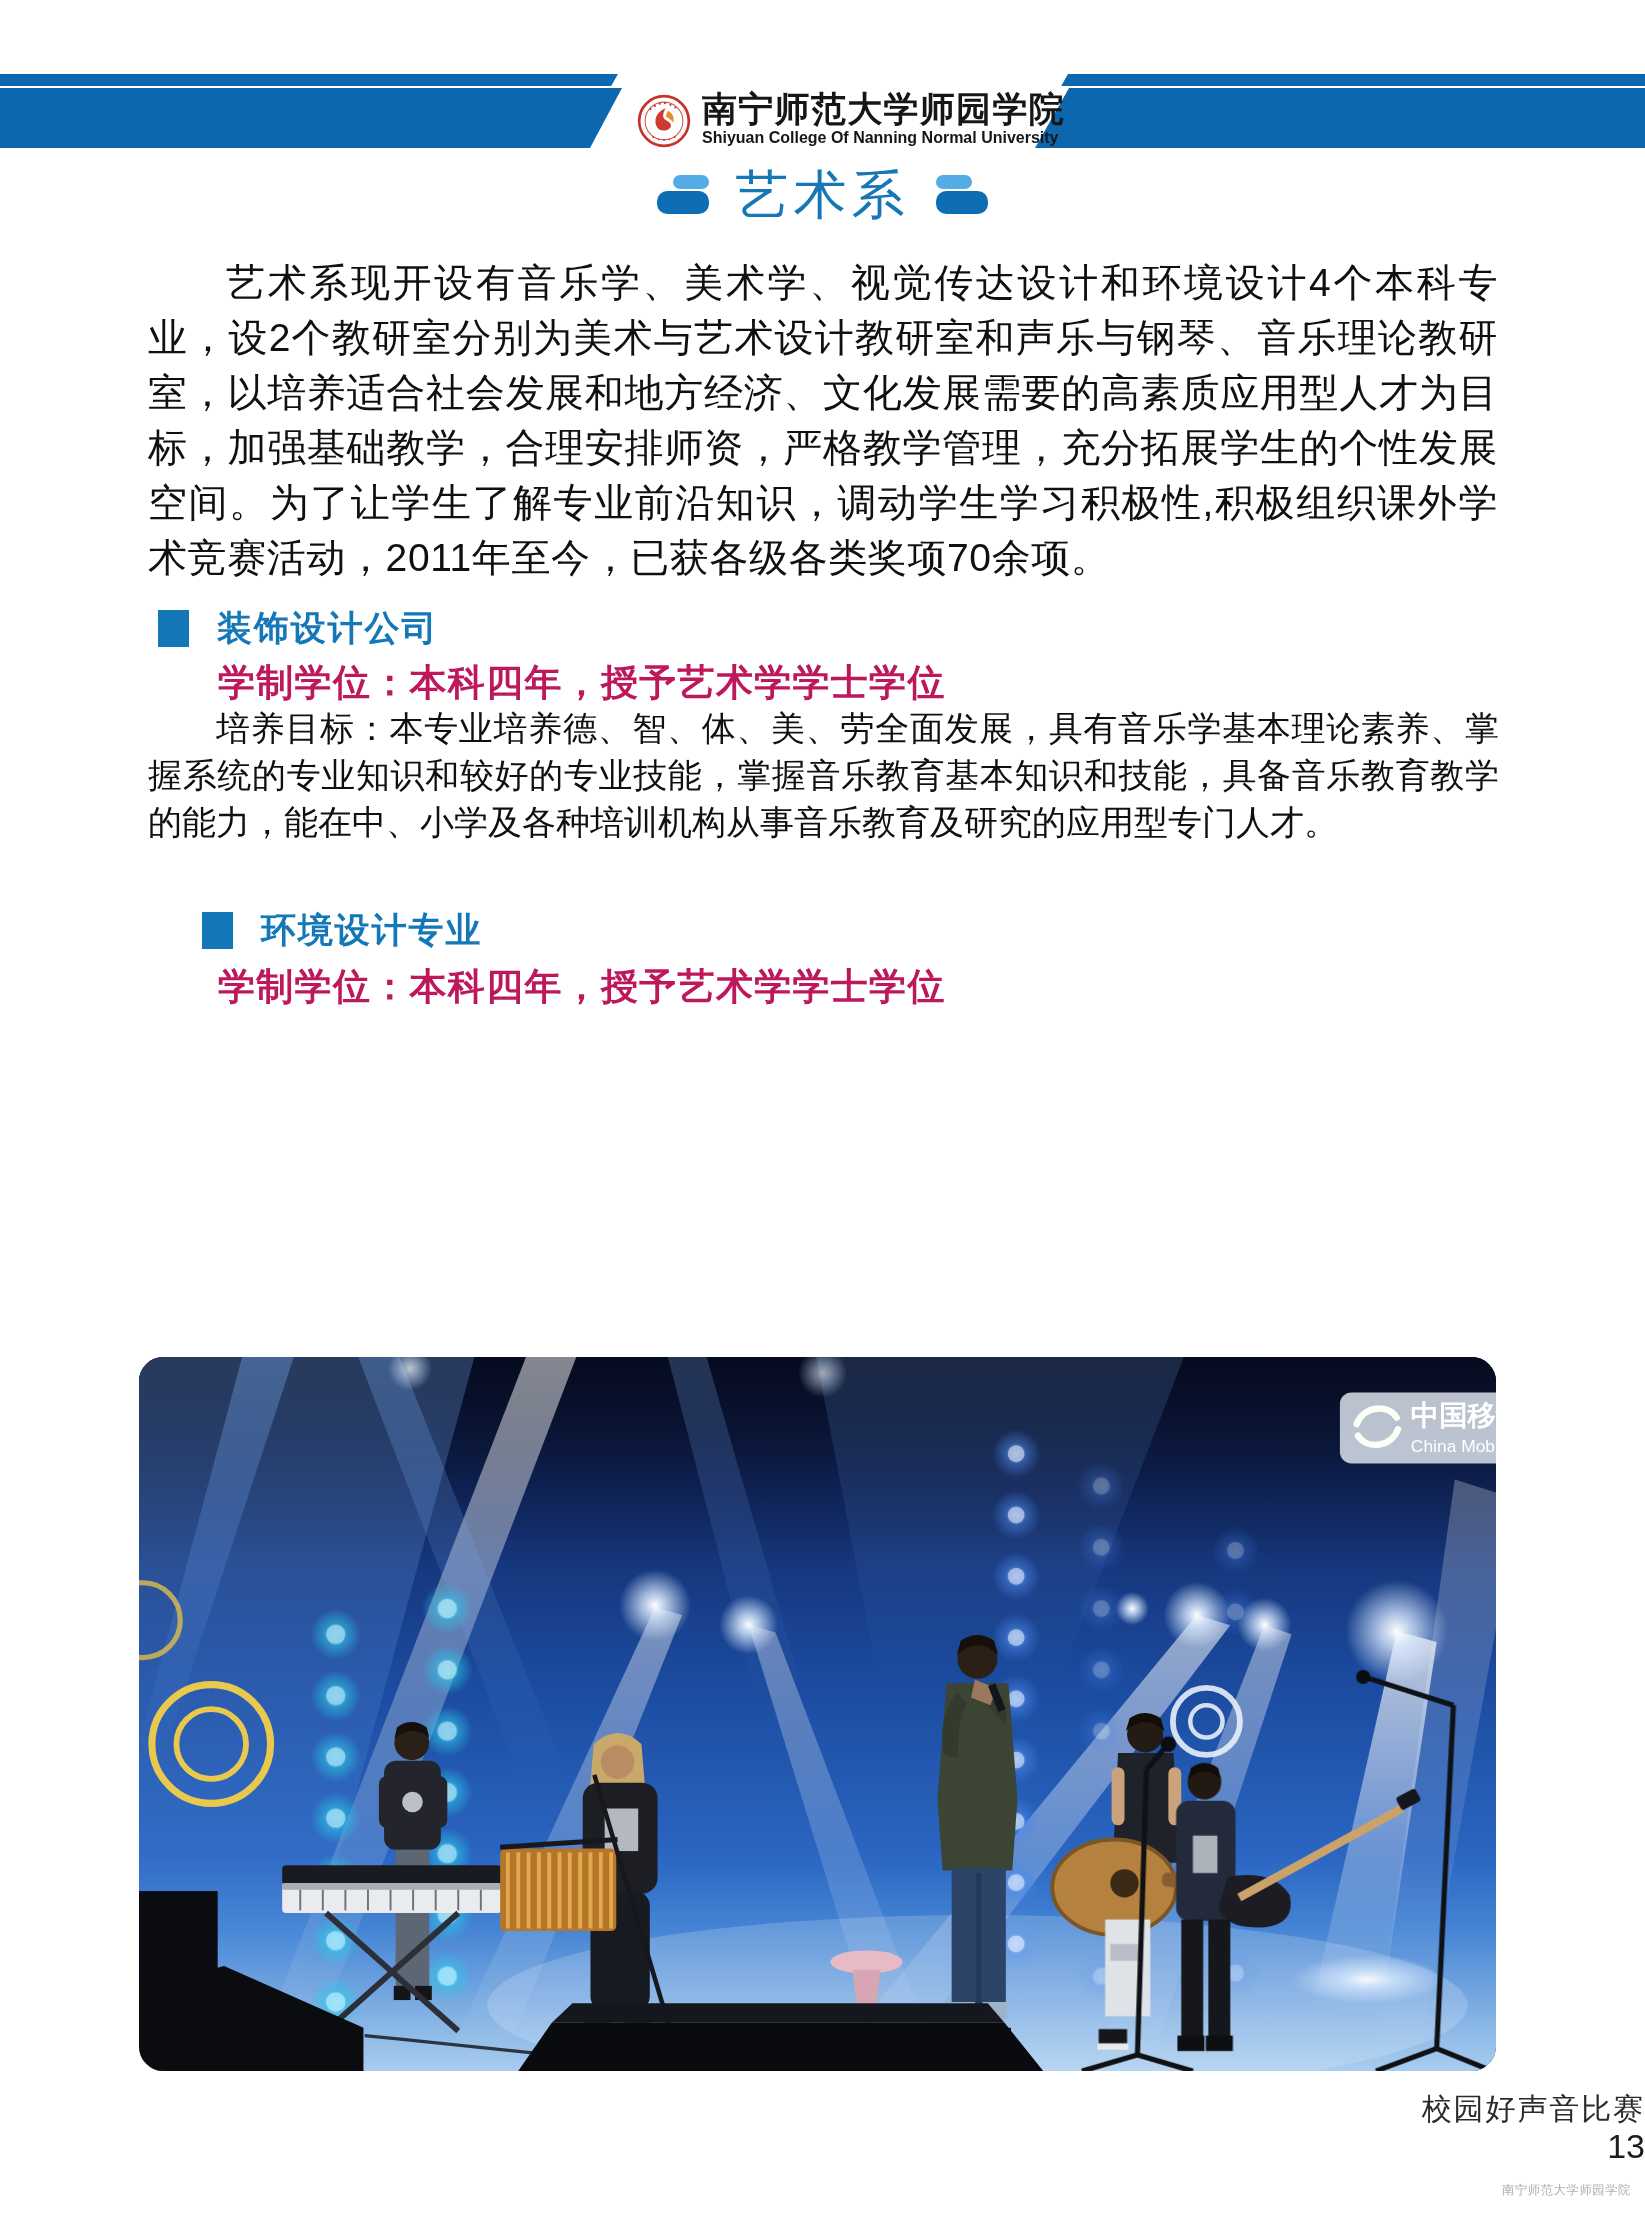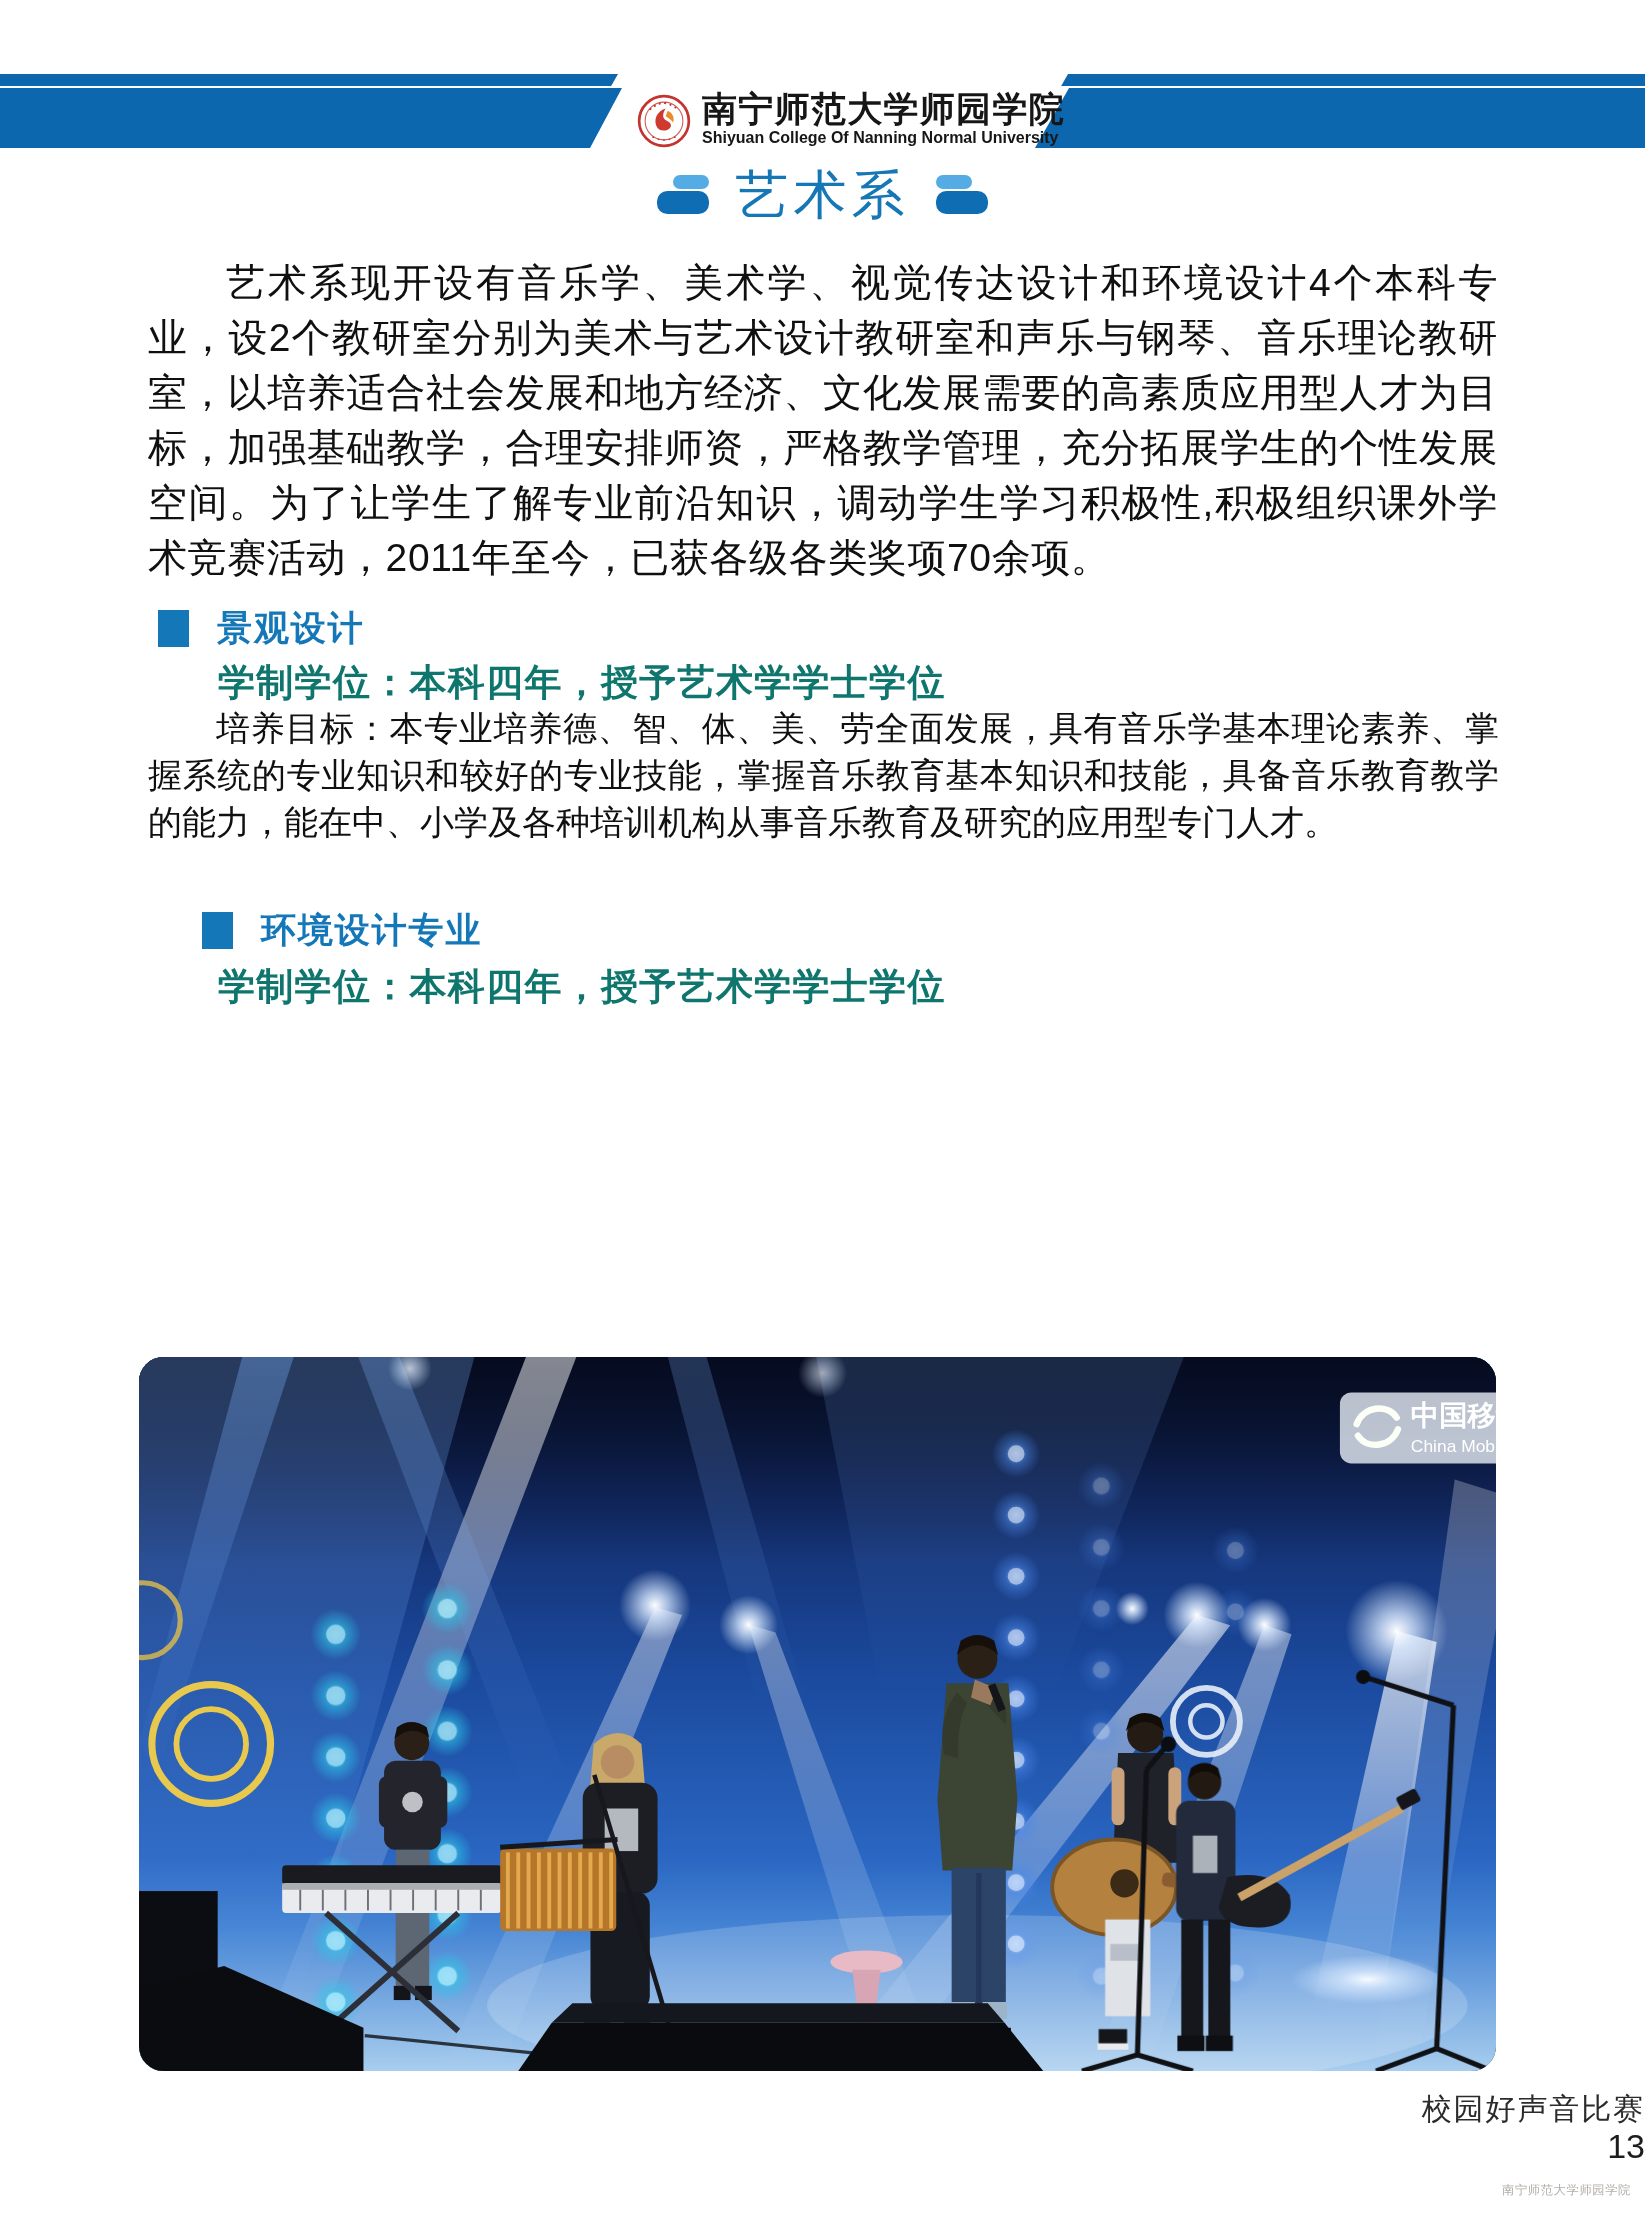--- a/index.html
+++ b/index.html
@@ -28,21 +28,21 @@
   .ticon.left .pill-light{right:0;}
   .ticon.right .pill-light{left:0;}
   .page-title{margin:0;font-size:53px;font-weight:normal;color:#1577b5;letter-spacing:5.2px;line-height:61px;}
   
   .intro{position:absolute;left:148px;right:147px;top:255px;margin:0;
     font-size:39px;line-height:55px;color:#101010;text-align:justify;text-indent:2em;letter-spacing:0.6px;}
   .sec-h{position:absolute;left:158px;display:flex;align-items:center;gap:28px;}
   .sec-h .sq{width:31px;height:37px;background:#1478b8;flex:0 0 auto;}
   .sec-h h2{margin:0;font-size:35px;font-weight:bold;color:#1478b8;letter-spacing:1.9px;}
   .sec-h.h1{top:605px;} .sec-h.h2pos{top:907px;padding-left:44px;}
-  .degree{position:absolute;left:218px;font-size:37px;font-weight:bold;color:#0f766e;letter-spacing:1.3px;}
+  .degree{position:absolute;left:218px;font-size:37px;font-weight:bold;color:#be185d;letter-spacing:1.3px;}
   .degree.d1{top:658px;} .degree.d2{top:962px;}
   .obj{position:absolute;left:148px;right:146px;margin:0;
     font-size:34px;line-height:47px;color:#101010;text-align:justify;text-indent:2em;}
   .obj.o1{top:705px;} .obj.o2{top:1012px;}
   
   .photo{position:absolute;left:139px;top:1357px;width:1357px;height:714px;margin:0;
     border-radius:24.5px;overflow:hidden;background:#12265c;}
   .photo svg{display:block;width:100%;height:100%;}
   .caption{position:absolute;left:0;top:2089px;width:100%;text-align:right;
     font-size:30px;color:#2b2b2b;letter-spacing:1.9px;}
@@ -94,21 +94,21 @@
     <span class="ticon right">
       <span class="pill-light"></span>
       <span class="pill-dark"></span>
     </span>
   </div>
 
   <p class="intro">艺术系现开设有音乐学、美术学、视觉传达设计和环境设计4个本科专业，设2个教研室分别为美术与艺术设计教研室和声乐与钢琴、音乐理论教研室，以培养适合社会发展和地方经济、文化发展需要的高素质应用型人才为目标，加强基础教学，合理安排师资，严格教学管理，充分拓展学生的个性发展空间。为了让学生了解专业前沿知识，调动学生学习积极性,积极组织课外学术竞赛活动，2011年至今，已获各级各类奖项70余项。</p>
 
   <div class="sec-h h1">
     <span class="sq"></span>
-    <h2>景观设计</h2>
+    <h2>装饰设计公司</h2>
   </div>
   <div class="degree d1">学制学位：本科四年，授予艺术学学士学位</div>
   <p class="obj o1">培养目标：本专业培养德、智、体、美、劳全面发展，具有音乐学基本理论素养、掌握系统的专业知识和较好的专业技能，掌握音乐教育基本知识和技能，具备音乐教育教学的能力，能在中、小学及各种培训机构从事音乐教育及研究的应用型专门人才。</p>
 
   <div class="sec-h h2pos">
     <span class="sq"></span>
     <h2>环境设计专业</h2>
   </div>
   <div class="degree d2">学制学位：本科四年，授予艺术学学士学位</div>
 

